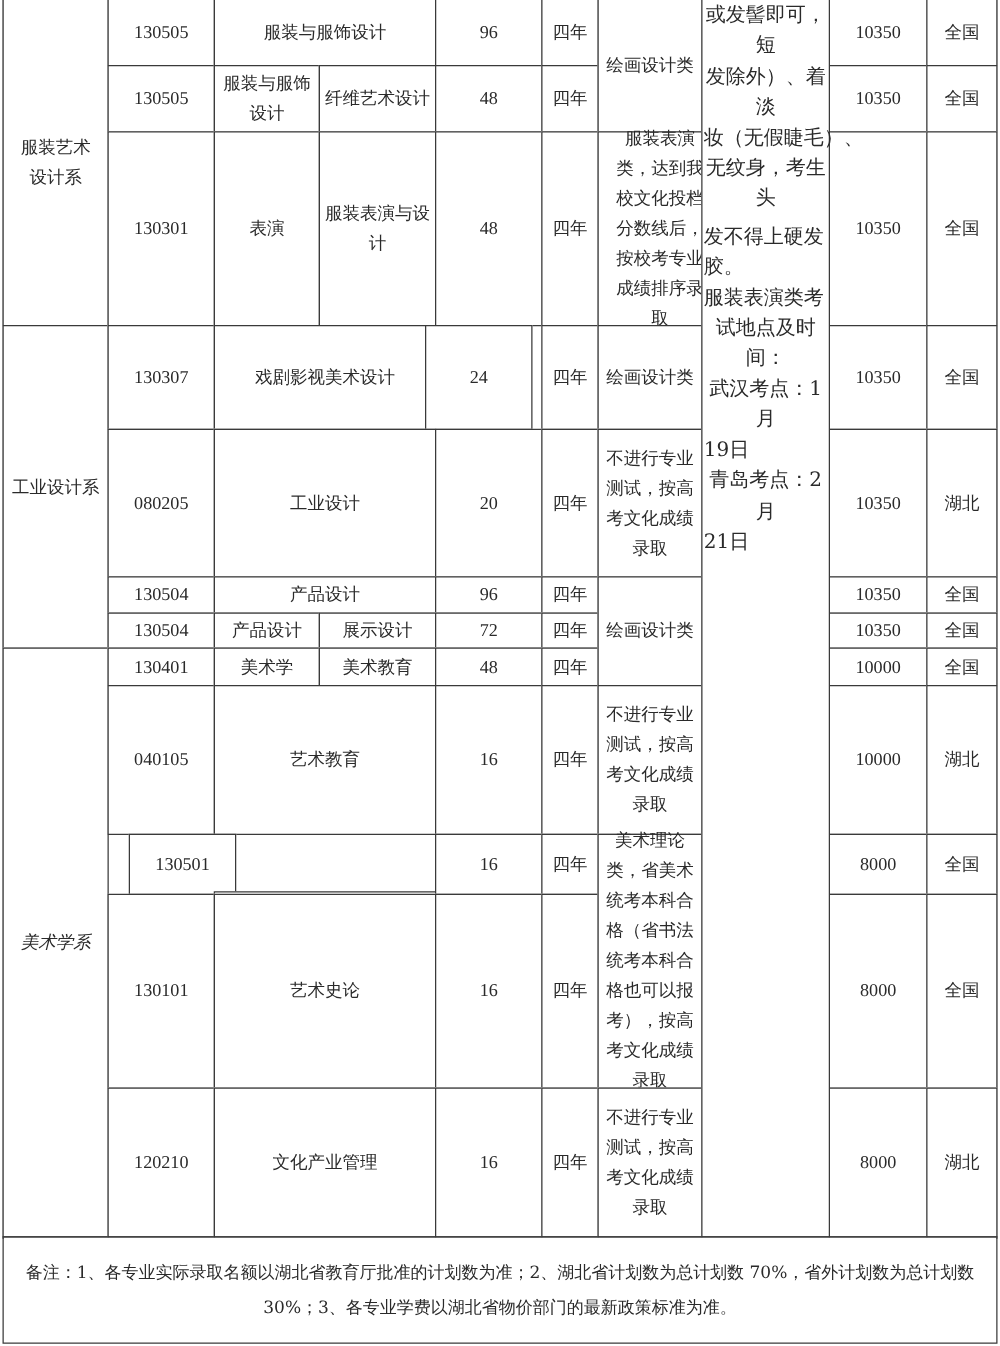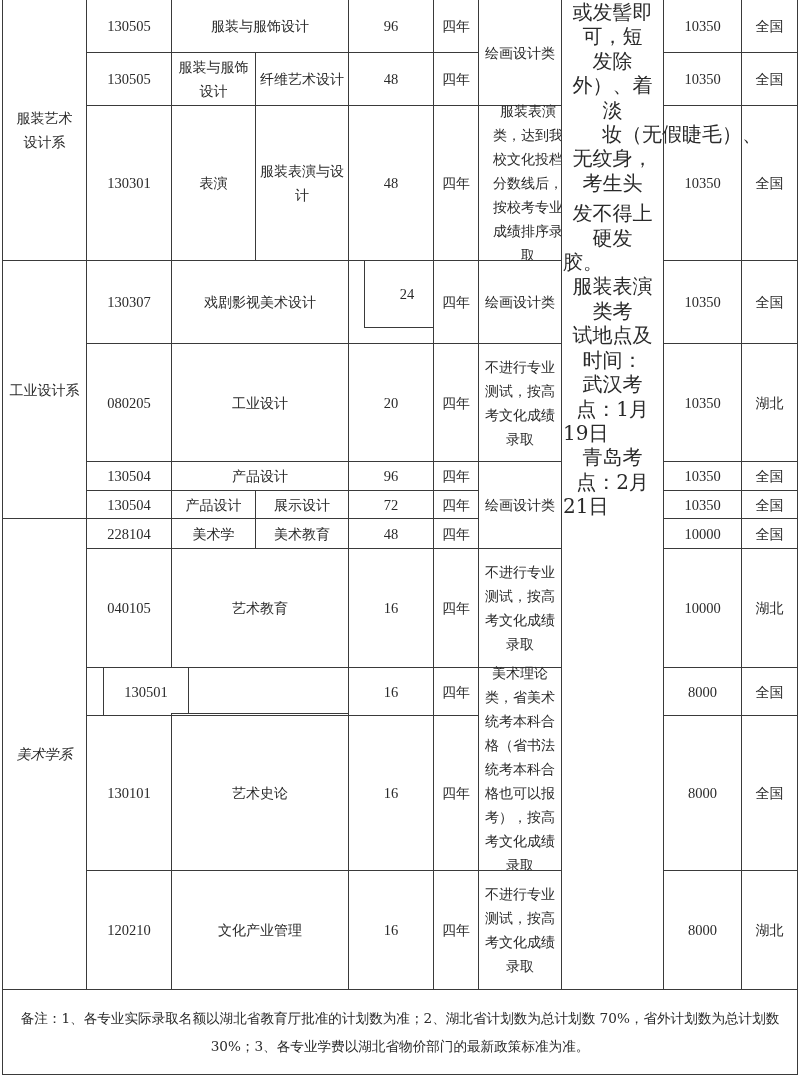--- a/index.html
+++ b/index.html
@@ -3,21 +3,21 @@
 <meta charset="utf-8">
 <style>
   html, body { margin:0; padding:0; background:#ffffff; }
   body { width:800px; height:1077px; position:relative; overflow:hidden;
          font-family: "DejaVu Serif", "Liberation Serif", serif; color:#2a2a2a; }
   .cell { position:absolute; box-sizing:border-box; border:1px solid #3a3a3a;
           display:flex; align-items:center; justify-content:center; text-align:center;
           font-size:14px; line-height:24px; padding:0 3px; background:#fff; }
   .num { font-family: "Liberation Serif", "DejaVu Serif", serif; font-size:14.5px; }
   .wrap { white-space:normal; word-break:break-all; }
-  .notes-col { align-items:flex-start; padding-top:2px; line-height:24.4px; font-size:20px; }
+  .notes-col { align-items:flex-start; padding-top:2px; line-height:24.4px; font-size:16px; }
   .footnote { position:absolute; left:2px; top:989px; width:796px; height:86px; box-sizing:border-box;
               border:1.5px solid #3a3a3a; display:flex; align-items:center; justify-content:center;
               text-align:center; font-size:13.6px; line-height:28px; padding:0 8px; }
   .outer { position:absolute; left:2px; top:0; width:796px; height:991px;
            border-left:1.5px solid #3a3a3a; border-right:1.5px solid #3a3a3a; box-sizing:border-box; pointer-events:none; }
 </style>
 </head>
 <body>
 
 <div class="outer"></div>
@@ -101,21 +101,21 @@
 <div class="cell" style="left:741px;top:105px;width:57px;height:156px;">
     <span>全国</span>
   </div>
 
 <div class="cell num" style="left:86px;top:260px;width:86px;height:84px;">
     <span>130307</span>
   </div>
 <div class="cell" style="left:171px;top:260px;width:178px;height:84px;">
     <span>戏剧影视美术设计</span>
   </div>
-<div class="cell num" style="left:364px;top:260px;width:86px;height:68px;">
+<div class="cell num" style="left:340px;top:260px;width:86px;height:84px;">
     <span>24</span>
   </div>
 <div class="cell" style="left:433px;top:260px;width:46px;height:84px;">
     <span>四年</span>
   </div>
 <div class="cell" style="left:478px;top:260px;width:84px;height:84px;">
     <span>绘画设计类</span>
   </div>
 <div class="cell num" style="left:663px;top:260px;width:79px;height:84px;">
     <span>10350</span>
@@ -181,21 +181,21 @@
     <span>四年</span>
   </div>
 <div class="cell num" style="left:663px;top:490px;width:79px;height:29px;">
     <span>10350</span>
   </div>
 <div class="cell" style="left:741px;top:490px;width:57px;height:29px;">
     <span>全国</span>
   </div>
 
 <div class="cell num" style="left:86px;top:518px;width:86px;height:31px;">
-    <span>228104</span>
+    <span>130401</span>
   </div>
 <div class="cell" style="left:171px;top:518px;width:85px;height:31px;">
     <span>美术学</span>
   </div>
 <div class="cell" style="left:255px;top:518px;width:94px;height:31px;">
     <span>美术教育</span>
   </div>
 <div class="cell num" style="left:348px;top:518px;width:86px;height:31px;">
     <span>48</span>
   </div>
@@ -295,21 +295,21 @@
 <div class="cell num" style="left:663px;top:870px;width:79px;height:120px;">
     <span>8000</span>
   </div>
 <div class="cell" style="left:741px;top:870px;width:57px;height:120px;">
     <span>湖北</span>
   </div>
 
 <div class="cell notes-col" style="left:561px;top:-1px;width:103px;height:991px;flex-direction:column;justify-content:flex-start;padding:0 1px;">
   <div>或发髻即可，短</div>
   <div>发除外）、着淡</div>
-  <div style="white-space:nowrap;padding-left:39px;">妆（无假睫毛）、</div>
+  <div style="white-space:nowrap;">妆（无假睫毛）、</div>
   <div>无纹身，考生头</div>
   <div style="margin-top:6px;">发不得上硬发</div>
   <div>胶。</div>
   <div>服装表演类考</div>
   <div>试地点及时间：</div>
   <div>武汉考点：1月</div>
   <div>19日</div>
   <div>青岛考点：2月</div>
   <div>21日</div>
 </div>

